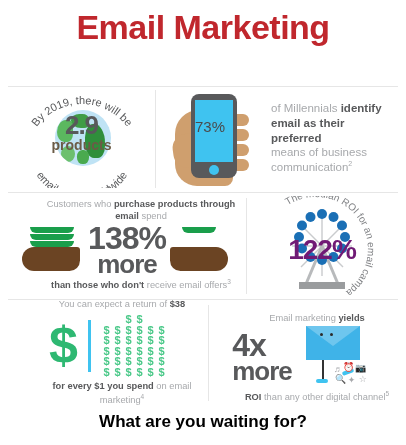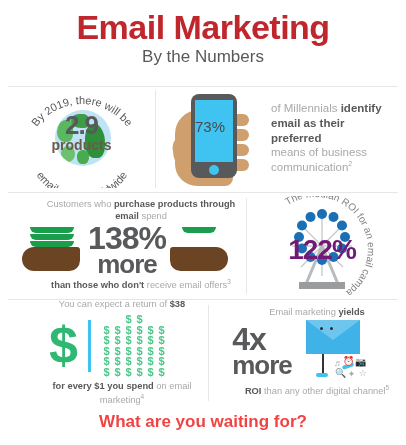--- a/index.html
+++ b/index.html
@@ -140,21 +140,21 @@
   
   .c-dollar{width:200px;display:flex;flex-direction:column;align-items:center;justify-content:center;}
   .dollar-mid{display:flex;align-items:center;justify-content:center;gap:10px;margin:4px 0;}
   .big-dollar{font-size:52px;font-weight:bold;color:#2eb872;line-height:0.8;}
   .vline{width:3px;height:52px;background:#3fc3f0;}
   .dgrid{display:flex;flex-direction:column;align-items:center;gap:0px;}
   .drow{display:flex;justify-content:center;}
   .dsign{font-size:11px;font-weight:bold;color:#4cc98a;line-height:0.95;width:11px;text-align:center;}
 
   
-  .c-4x{flex:1;display:flex;flex-direction:column;align-items:center;justify-content:center;}
+  .c-4x{flex:1;display:flex;flex-direction:column;align-items:center;justify-content:flex-end;}
   .x4-mid{display:flex;align-items:center;justify-content:center;gap:8px;margin:2px 0;}
   .num4x{font-size:32px;font-weight:bold;color:#58595b;line-height:0.9;letter-spacing:-1px;text-align:left;}
   .num4x .sub{font-size:26px;display:block;}
   .env-art{position:relative;width:74px;height:62px;}
   .env{
     position:absolute;left:6px;top:0px;width:54px;height:34px;background:#3fb3e8;
   }
   .env:after{
     content:"";position:absolute;left:0;top:0;width:0;height:0;
     border-left:27px solid transparent;border-right:27px solid transparent;
@@ -167,31 +167,30 @@
   .leg1{left:22px;top:34px;height:20px;}
   .shoe{position:absolute;width:12px;height:4px;background:#3fc3f0;border-radius:3px;}
   .shoe1{left:16px;top:53px;}
   .shoe2{left:42px;top:44px;transform:rotate(-20deg);}
   .kicks{position:absolute;left:34px;top:36px;width:36px;height:26px;}
   .kick{position:absolute;color:#a7a9ac;font-size:9px;}
 
   
   .footer{
     position:absolute;left:0;top:412px;width:406px;text-align:center;
-    font-size:17px;font-weight:bold;color:#ef4444;
+    font-size:17px;font-weight:bold;color:#000000;
   }
 </style>
 </head>
 <body>
 
 <div class="infographic">
 
   <div class="header">
     <h1 class="title">Email Marketing</h1>
-    <div class="subtitle">By the Numbers</div>
   </div>
 
   <div class="grid">
 
     <div class="divider-h" style="top:0px;"></div>
     <div class="divider-h" style="top:106px;"></div>
     <div class="divider-h" style="top:213px;"></div>
     <div class="divider-v" style="left:155px;top:4px;height:98px;"></div>
     <div class="divider-v" style="left:246px;top:112px;height:96px;"></div>
     <div class="divider-v" style="left:208px;top:219px;height:96px;"></div>

